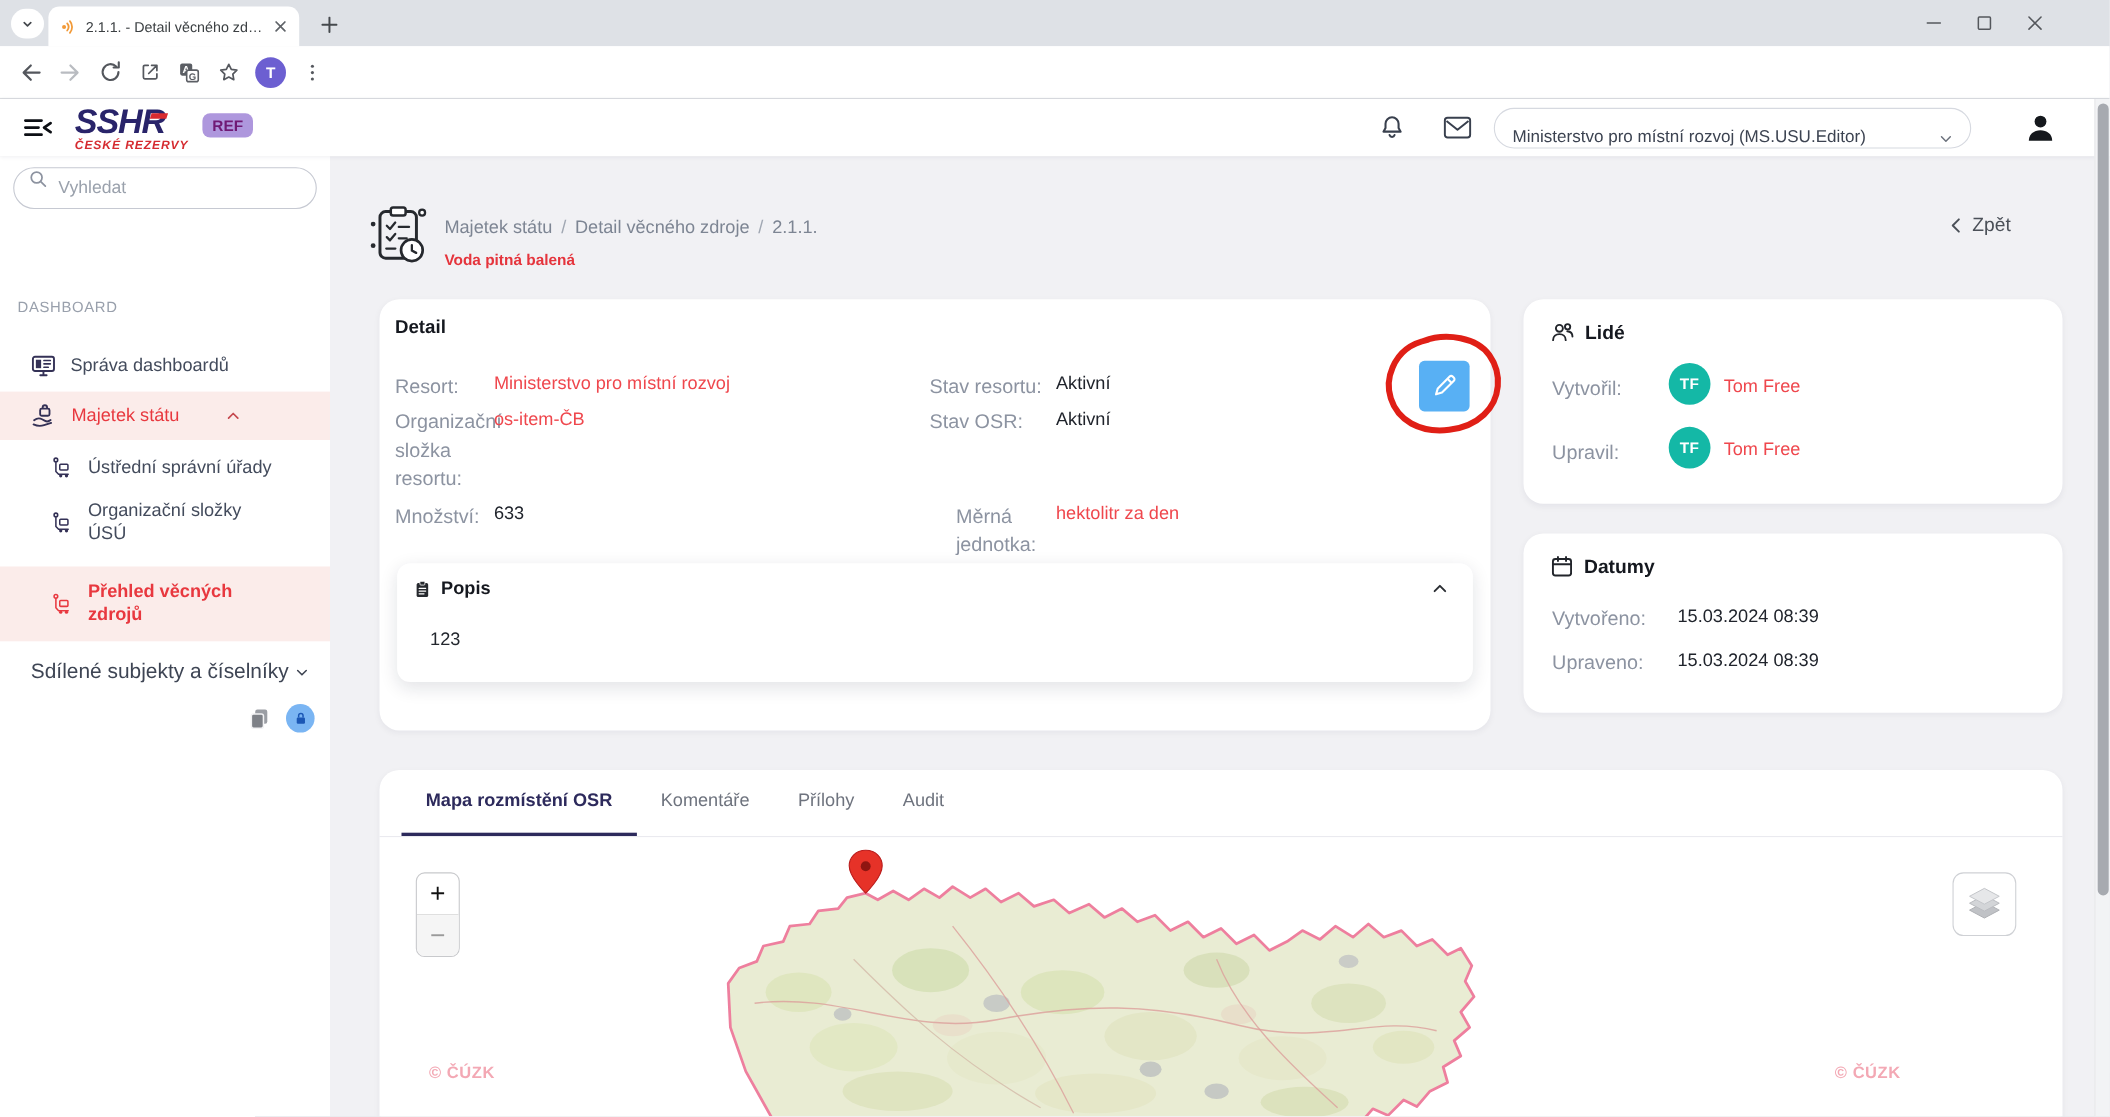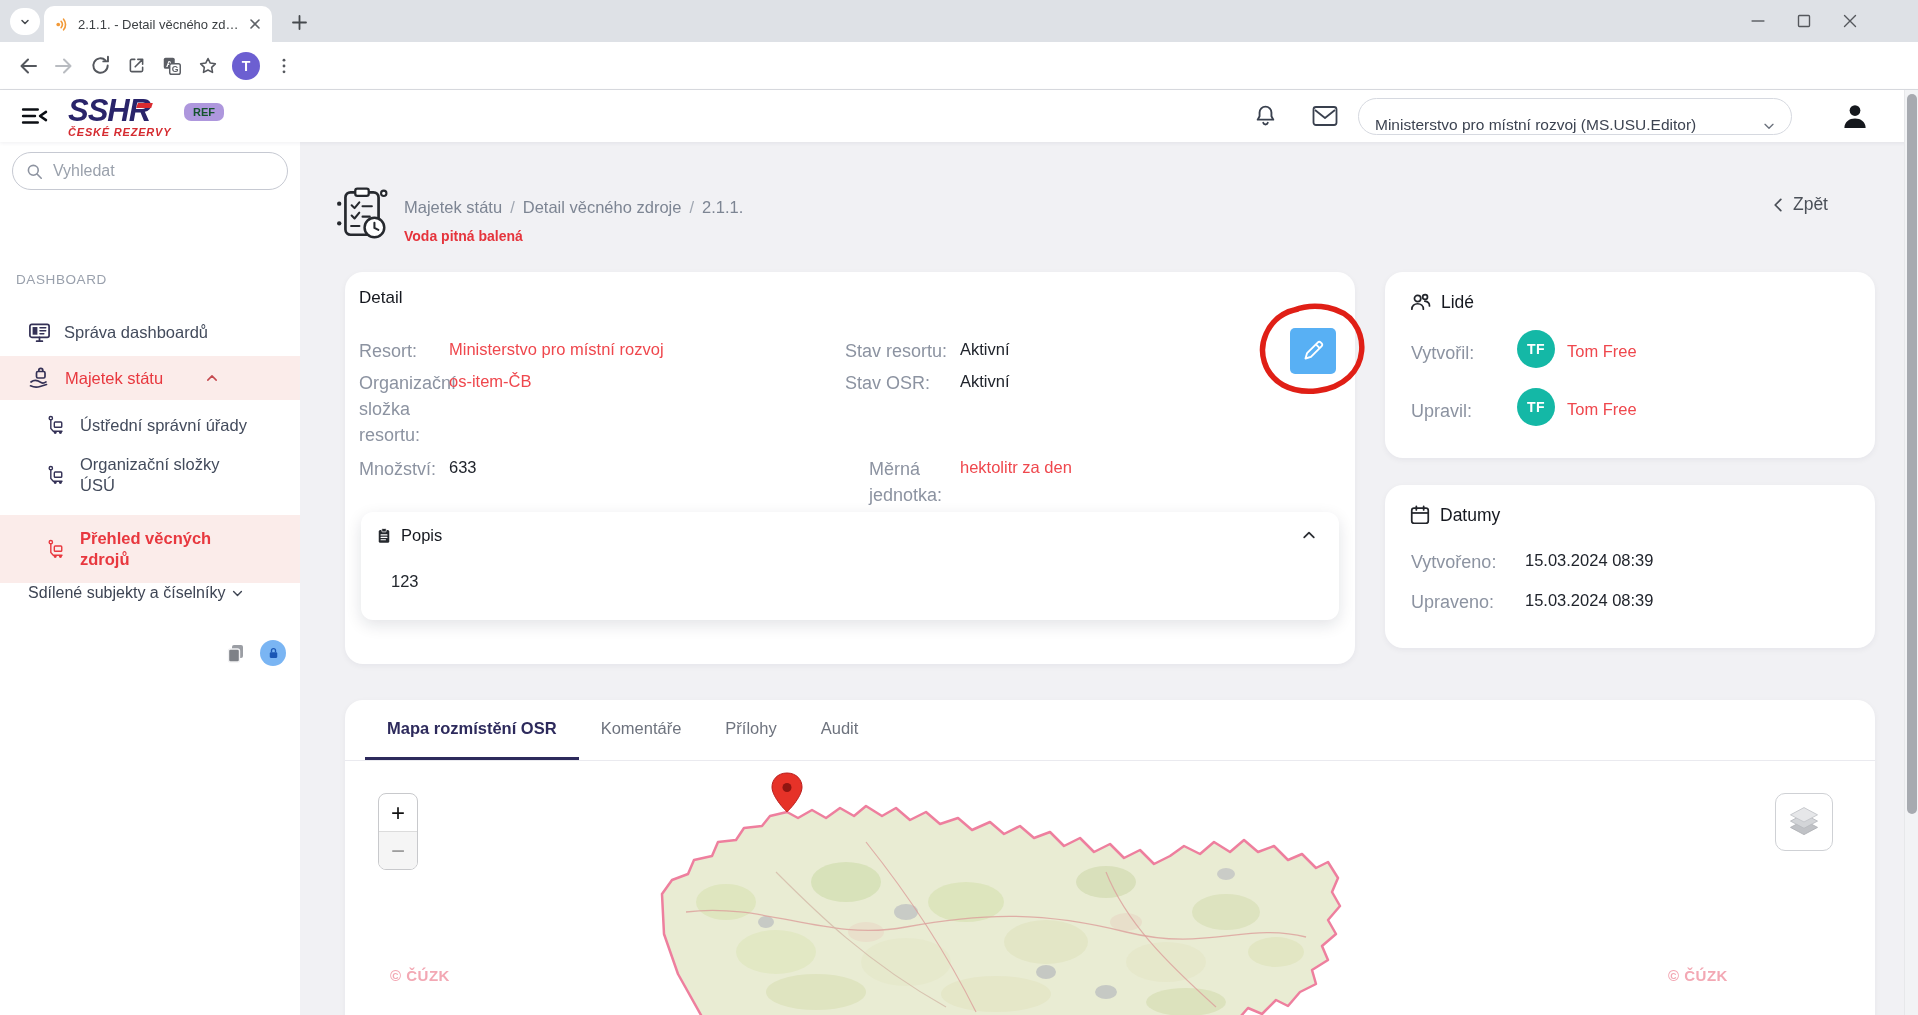--- a/index.html
+++ b/index.html
@@ -24,53 +24,53 @@
 .url-text{font-size:14.5px;color:#27292d;white-space:nowrap;overflow:hidden;margin-left:9px}
 .b-avatar{width:28px;height:28px;border-radius:14px;background:#6c5fd1;color:#fff;font-size:14px;font-weight:bold;display:flex;align-items:center;justify-content:center;margin:0 6px;cursor:pointer}
 
 
 .appheader{position:absolute;left:0;top:90px;width:100%;height:52px;background:#fff;box-shadow:0 1px 4px rgba(30,30,70,.07);z-index:5}
 .hamburger{position:absolute;left:20px;top:15px;cursor:pointer}
 .logo{position:absolute;left:68px;top:6px;cursor:pointer}
 .logo-main{font-size:31px;line-height:30px;font-weight:bold;font-style:italic;letter-spacing:-1px;color:#29246a}
 .logo-dash{position:absolute;left:69px;top:7px;width:15px;height:5px;background:#d92b30;transform:skewX(-18deg)}
 .logo-sub{font-size:11px;font-weight:bold;font-style:italic;letter-spacing:.8px;color:#d52b30}
-.env-badge{position:absolute;left:184px;top:13px;background:#ae97dd;color:#14532d;font-size:11px;font-weight:bold;padding:3px 9px;border-radius:7px}
+.env-badge{position:absolute;left:184px;top:13px;background:#ae97dd;color:#701a75;font-size:14px;font-weight:bold;padding:3px 9px;border-radius:7px}
 .hd-ic{position:absolute;top:13px;cursor:pointer}
 .org-select{position:absolute;left:1358px;top:8px;width:434px;height:37px;border:1px solid #d6d9e0;border-radius:20px;background:#fff;display:flex;align-items:flex-end;padding:0 14px 0 16px;cursor:pointer}
 .org-select span{flex:1;font-size:15.5px;color:#3c4351;white-space:nowrap;overflow:hidden}
 .user-sil{position:absolute;left:1840px;top:11px;cursor:pointer}
 
 
 .sidebar{position:absolute;left:0;top:142px;width:300px;height:873px;background:#fff;z-index:2}
-.search{position:absolute;left:12px;top:10px;width:276px;height:38px;border:1.5px solid #c6c9d2;border-radius:19px;display:flex;align-items:center;padding:0 12px;gap:9px;background:#fff}
+.search{position:absolute;left:12px;top:10px;width:276px;height:38px;border:1.5px solid #c6c9d2;border-radius:19px;display:flex;padding:0 12px;gap:9px;background:#fff}
 .search input{border:0;outline:0;flex:1;font-size:16px;color:#323845;font-family:inherit;background:transparent}
 .search input::placeholder{color:#9aa1ac}
 .sec-label{position:absolute;left:16px;top:130px;font-size:13.5px;letter-spacing:.6px;color:#99a0ac}
 .nav-item{position:absolute;left:0;width:300px;display:flex;align-items:center;gap:13px;padding-left:28px;font-size:16.5px;color:#434b5c;cursor:pointer}
 .nav-item.sub{padding-left:46px}
 .nav-item.active{background:#fbecea;color:#e8383f}
 .nav-item.activeb{font-weight:bold}
 .nav-label{line-height:1.25}
 .mj-chev{position:absolute;left:205px;top:15px}
-.sdilene{position:absolute;left:28px;top:442px;font-size:16px;color:#3e4554;display:flex;align-items:center;gap:6px;cursor:pointer}
+.sdilene{position:absolute;left:28px;top:458px;font-size:19px;color:#3e4554;display:flex;align-items:center;gap:6px;cursor:pointer}
 .sb-icons{position:absolute;right:14px;top:498px;display:flex;align-items:center;gap:12px}
 .lock-badge{width:26px;height:26px;border-radius:13px;background:#7ab5f3;display:flex;align-items:center;justify-content:center;cursor:pointer}
 
 
 .main{position:absolute;left:300px;top:142px;width:1618px;height:833px;background:#f1f1f4}
 .bc-icon{position:absolute;left:33px;top:42px}
 .breadcrumb{position:absolute;left:104px;top:56px;font-size:16.5px;color:#7d8593}
 .breadcrumb .sep{margin:0 8px;color:#a0a7b2}
 .page-title{position:absolute;left:104px;top:86px;font-size:14px;font-weight:bold;color:#e5343c}
 .back-btn{position:absolute;right:90px;top:52px;display:flex;align-items:center;gap:8px;font-size:17.5px;color:#4b5058;cursor:pointer}
 
 .card{position:absolute;background:#fff;border-radius:18px;box-shadow:0 2px 6px rgba(25,28,50,.05)}
 .detail-card{left:45px;top:130px;width:1010px;height:392px}
-.card-h{font-size:17px;font-weight:normal;color:#15181f}
+.card-h{font-size:17px;font-weight:bold;color:#15181f}
 .f-label{position:absolute;font-size:18px;color:#8c93a1;line-height:1.45}
 .f-value{position:absolute;font-size:16.5px;color:#20242c;line-height:1.45}
 .f-link{color:#ef474d;cursor:pointer}
 .edit-btn{position:absolute;left:945px;top:56px;width:46px;height:46px;background:#58b0f4;border-radius:5px;display:flex;align-items:center;justify-content:center;cursor:pointer}
 .popis-card{position:absolute;left:16px;top:240px;width:978px;height:108px;background:#fff;border-radius:12px;box-shadow:0 5px 16px rgba(20,24,50,.12)}
 .popis-head{position:absolute;left:14px;top:14px;display:flex;align-items:center;gap:8px}
 .popis-chev{position:absolute;right:22px;top:15px;cursor:pointer}
 .popis-body{position:absolute;left:30px;top:60px;font-size:16.5px;color:#23272e}
 
 .people-card{left:1085px;top:130px;width:490px;height:186px}

